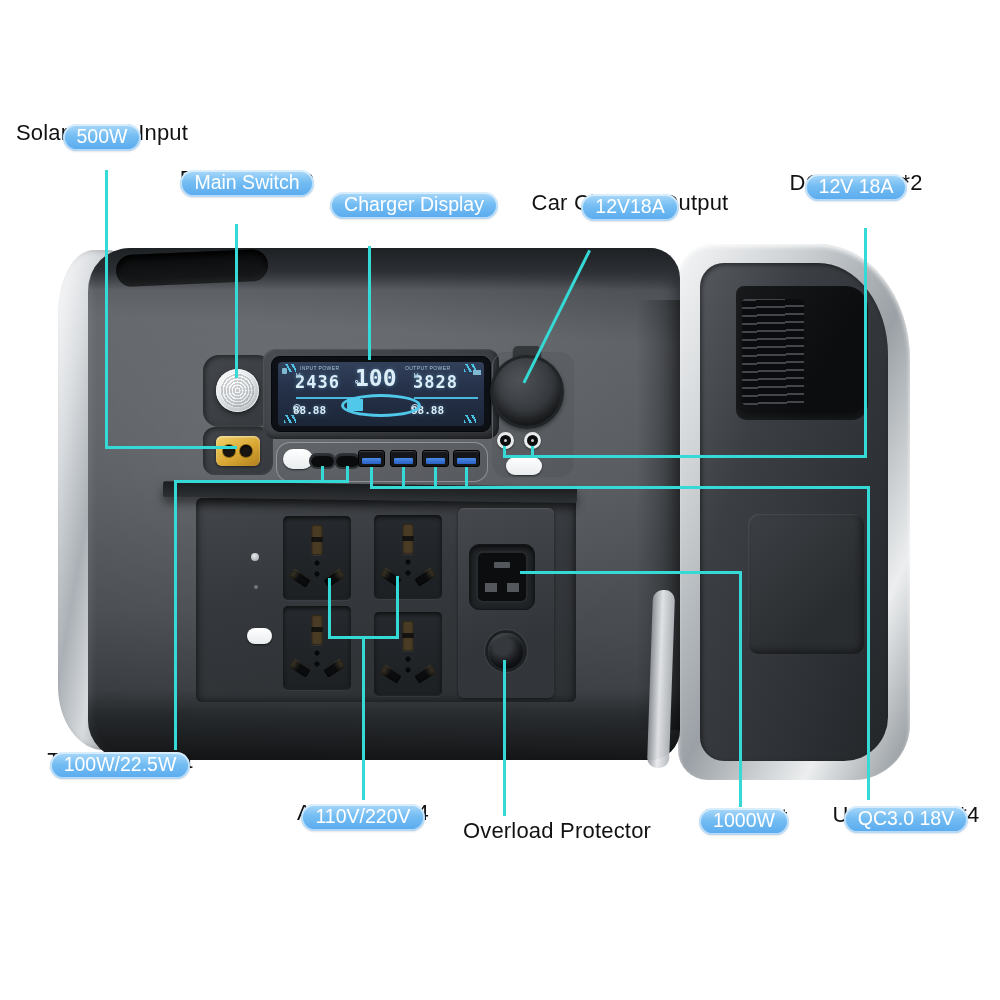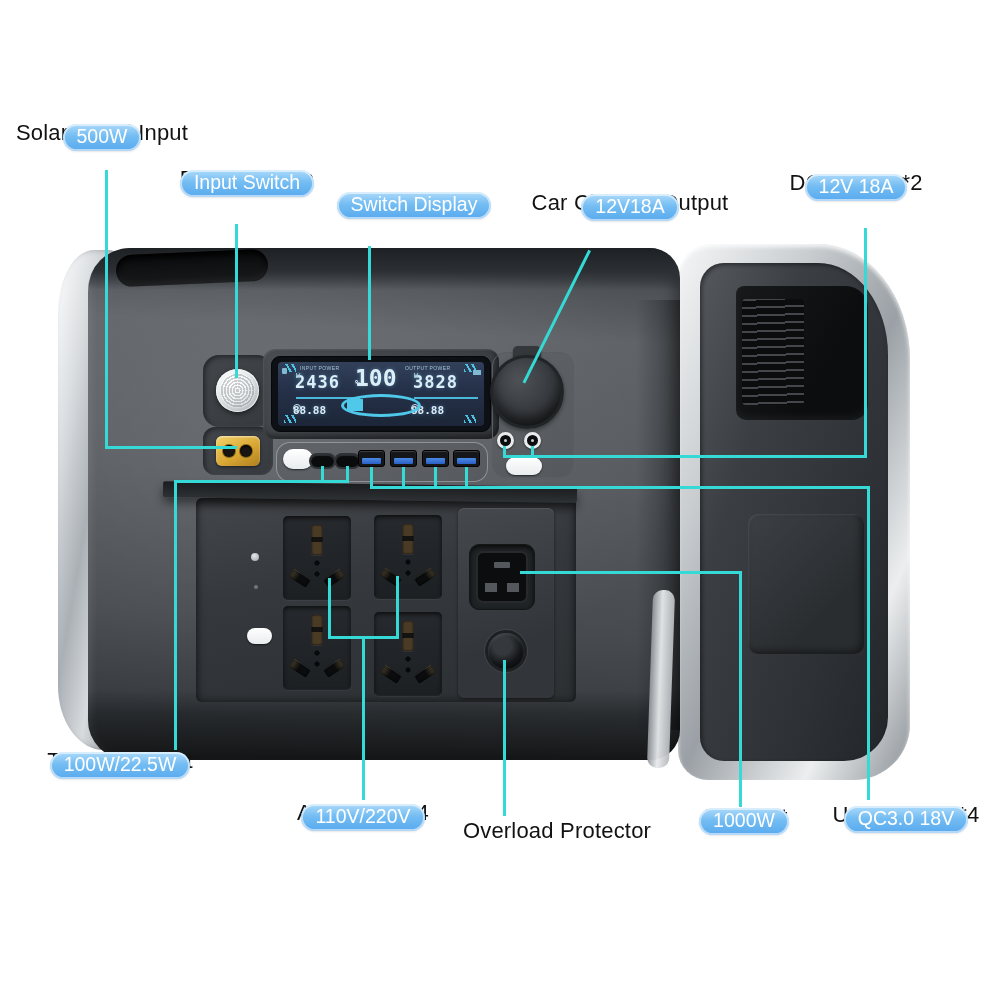--- a/index.html
+++ b/index.html
@@ -319,25 +319,25 @@
   <div class="cl" style="left:503px;top:660px;width:3px;height:156px;"></div>
   <div class="cl" style="left:520px;top:571px;width:222px;height:3px;"></div>
   <div class="cl" style="left:739px;top:571px;width:3px;height:236px;"></div>
 
   <div class="ann" style="left:2px;top:120px;width:200px;">
     <div class="ann-label">Solar Panel Input</div>
     <span class="badge">500W</span>
   </div>
   <div class="ann" style="left:147px;top:166px;width:200px;">
     <div class="ann-label">Power Button</div>
-    <span class="badge">Input Switch</span>
+    <span class="badge">Main Switch</span>
   </div>
   <div class="ann" style="left:314px;top:188px;width:200px;">
     <div class="ann-label">LCD Display</div>
-    <span class="badge">Switch Display</span>
+    <span class="badge">Charger Display</span>
   </div>
   <div class="ann" style="left:520px;top:190px;width:220px;">
     <div class="ann-label">Car Charger Output</div>
     <span class="badge">12V18A</span>
   </div>
   <div class="ann" style="left:756px;top:170px;width:200px;">
     <div class="ann-label">DC Output *2</div>
     <span class="badge">12V 18A</span>
   </div>
   <div class="ann" style="left:20px;top:748px;width:200px;">

